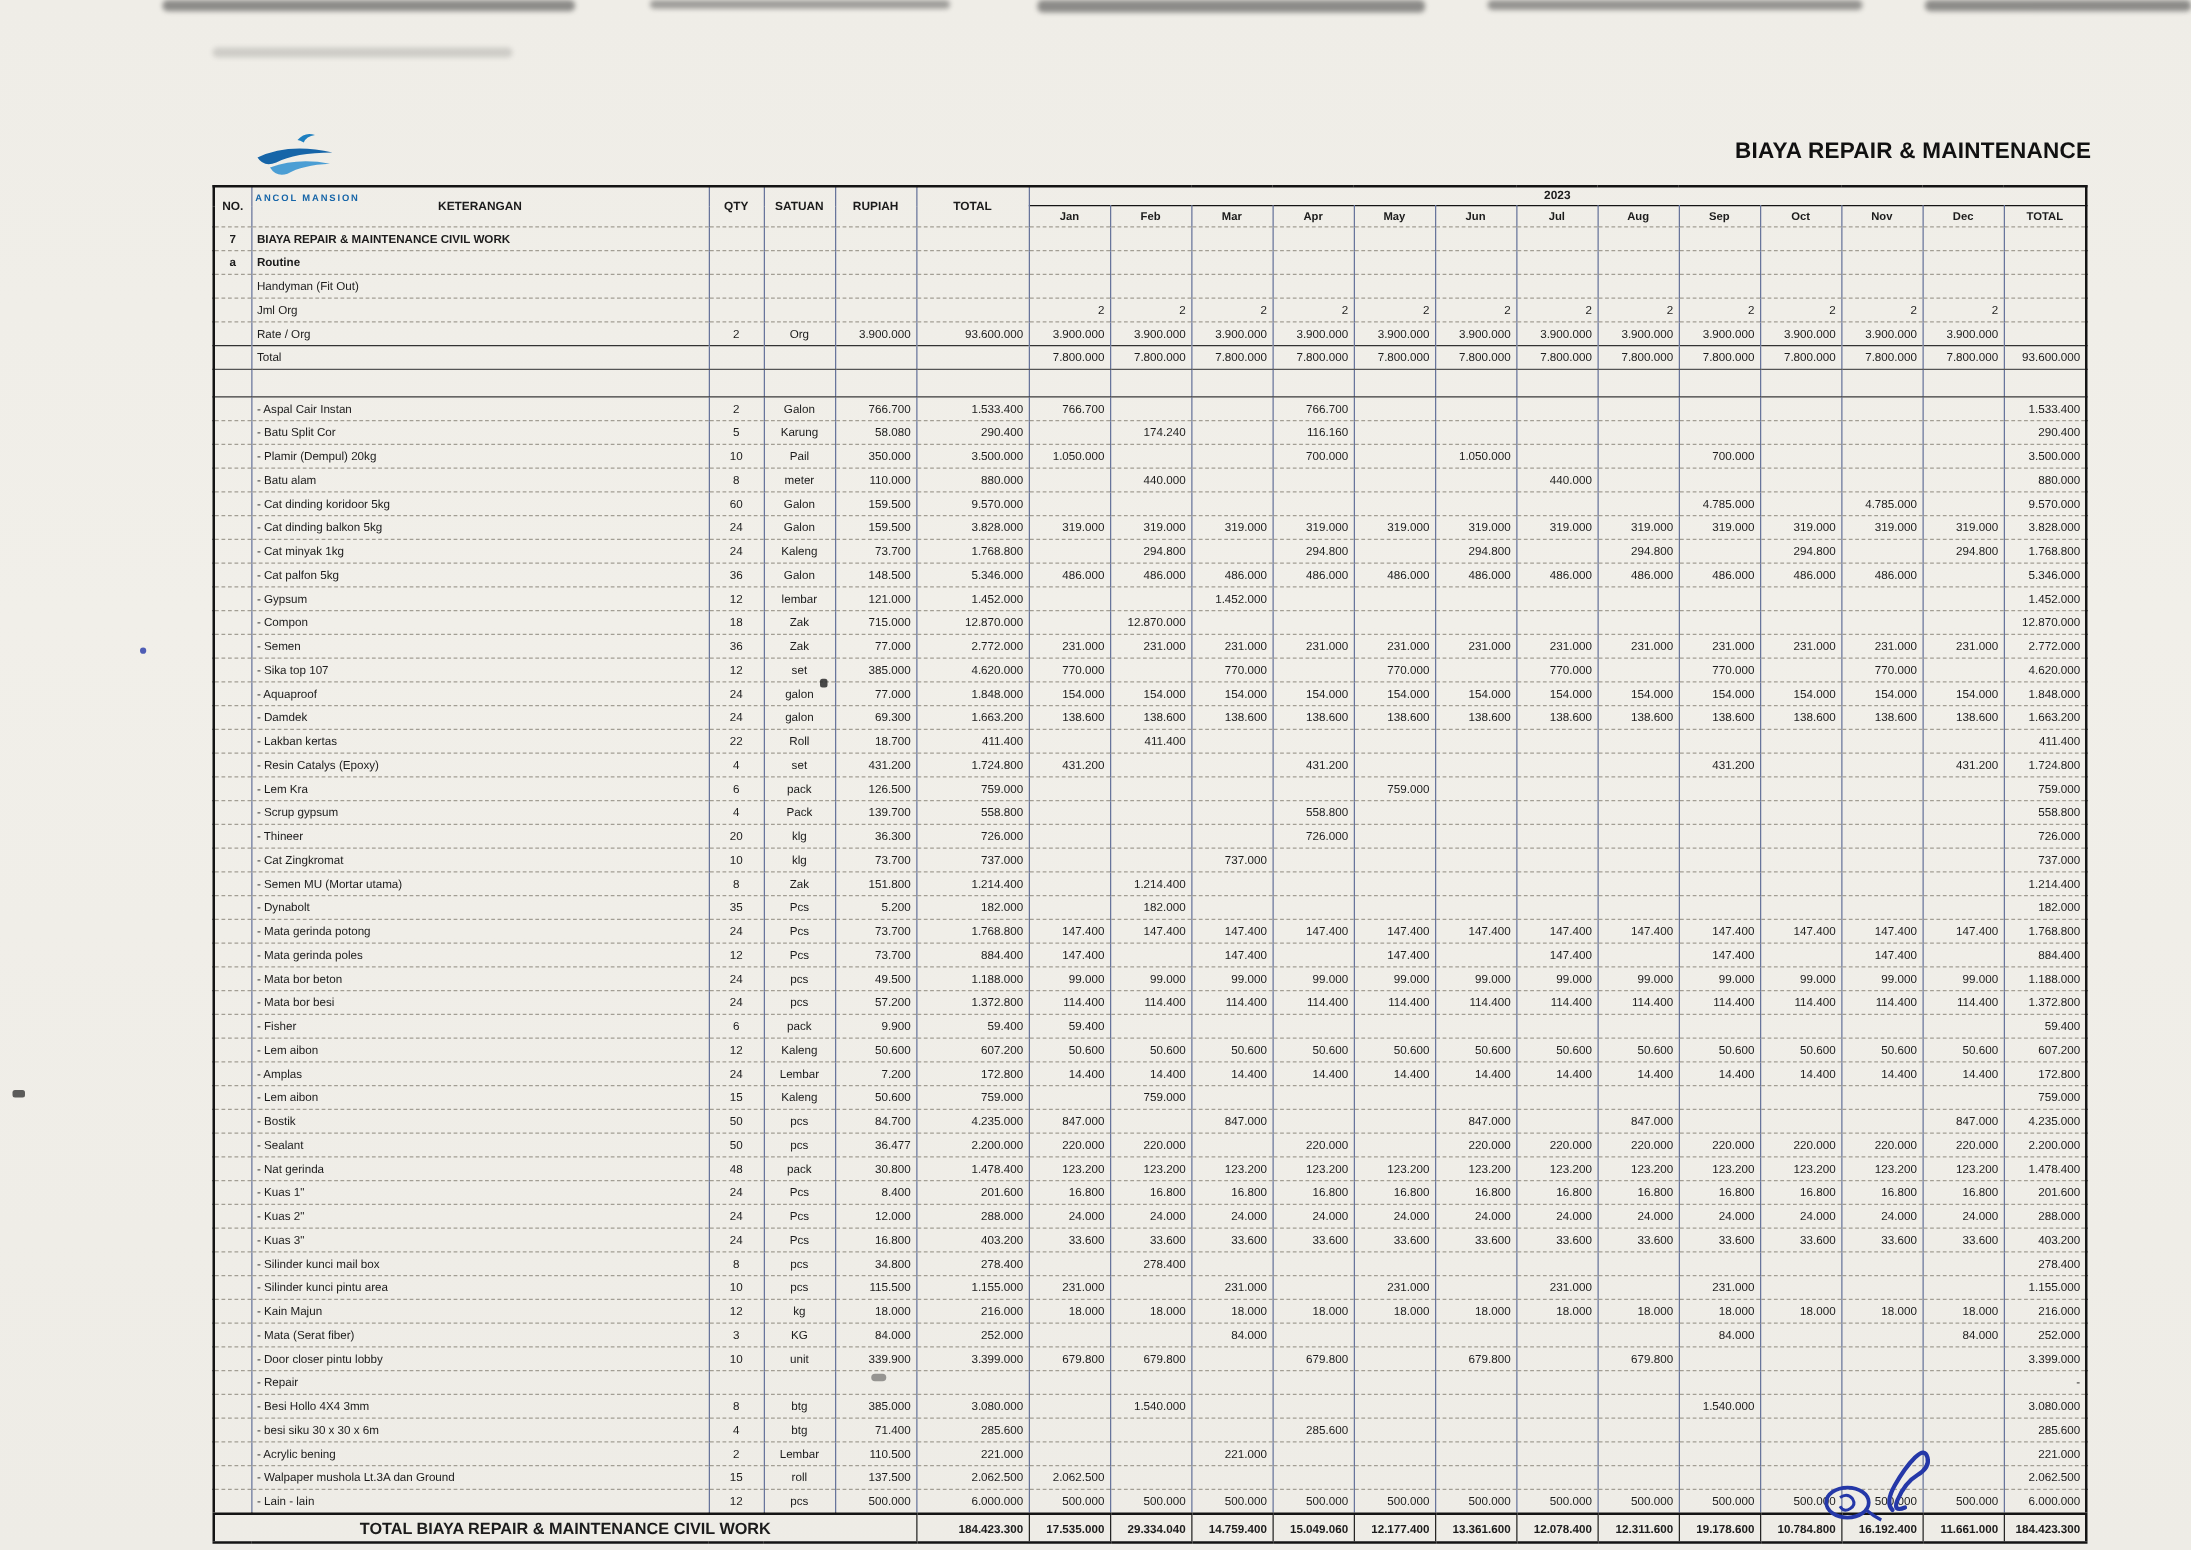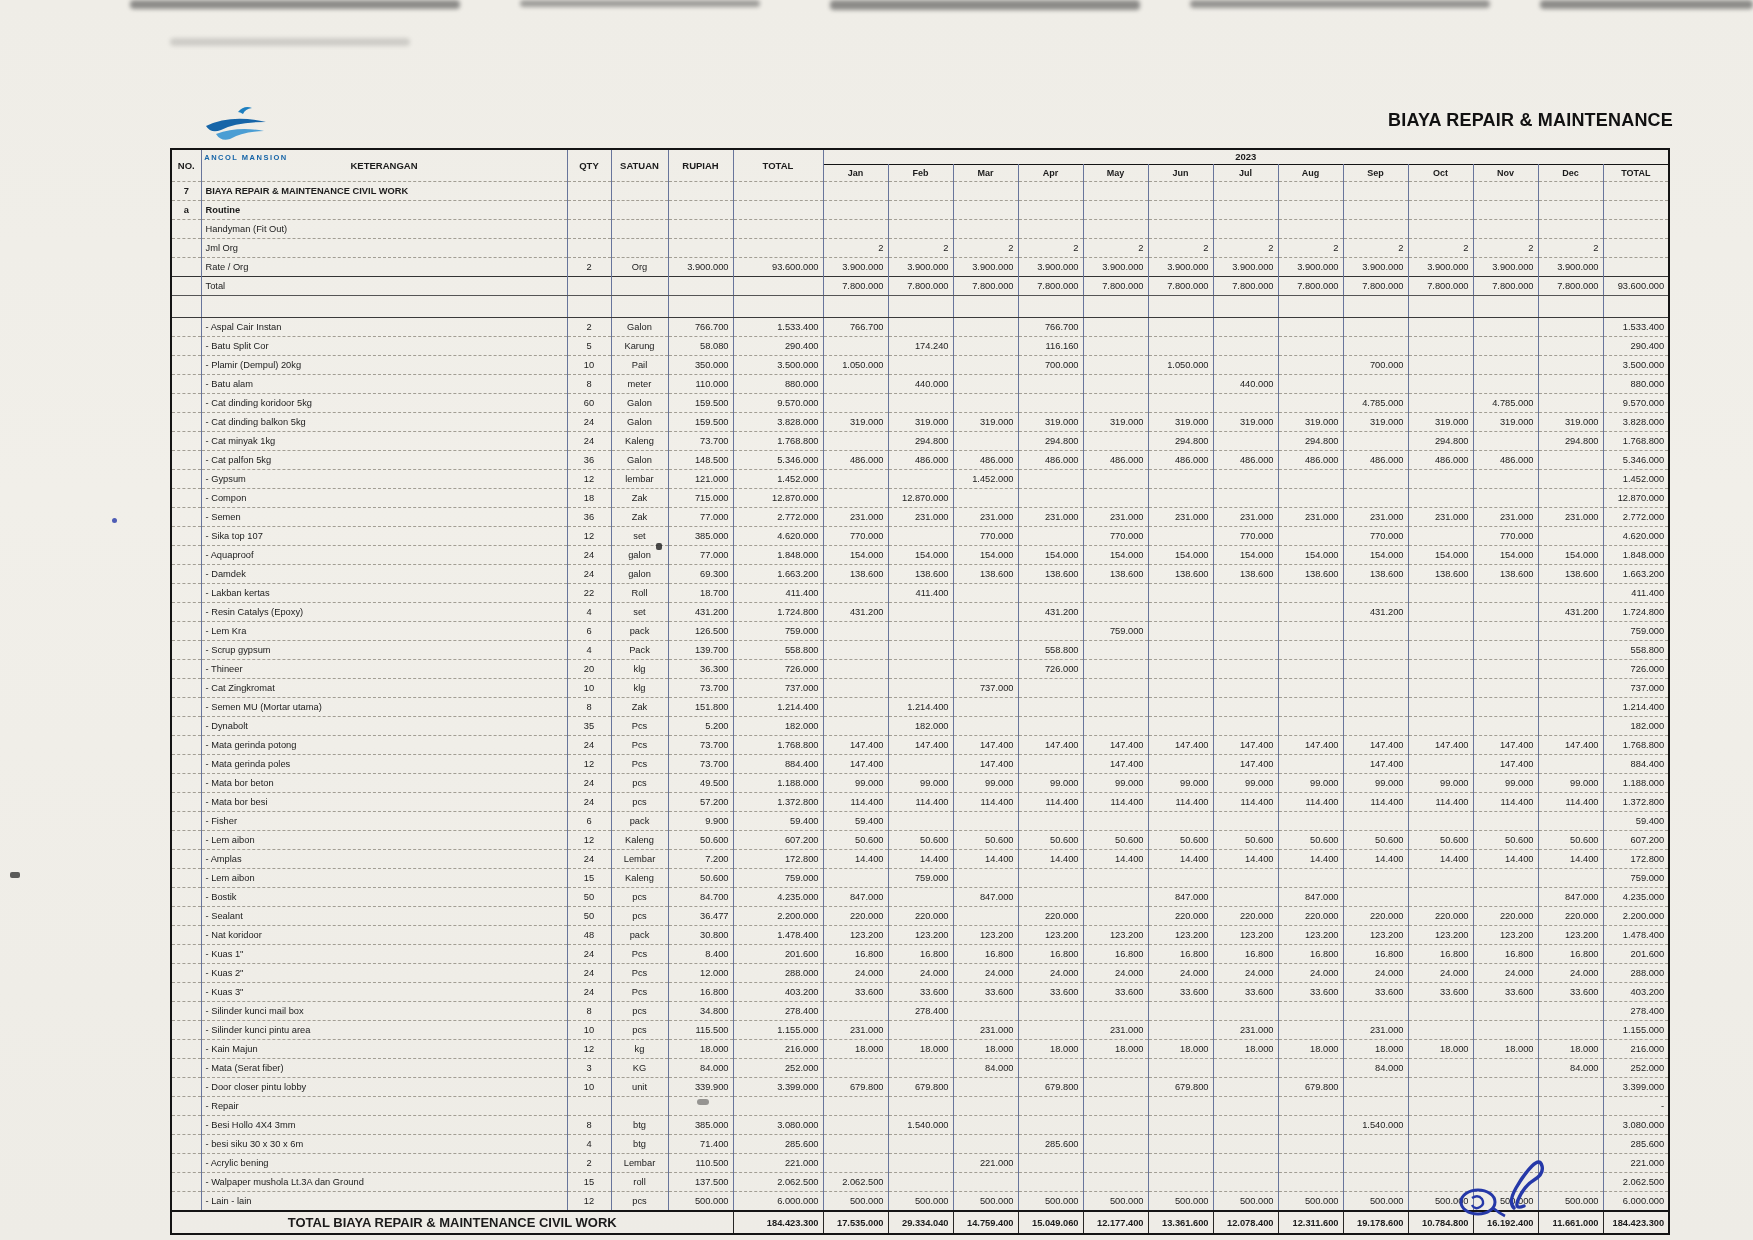--- a/index.html
+++ b/index.html
@@ -939,21 +939,21 @@
         <td class="num">220.000</td>
         <td class="num">220.000</td>
         <td class="num">220.000</td>
         <td class="num">220.000</td>
         <td class="num">220.000</td>
         <td class="num strongR">220.000</td>
         <td class="num">2.200.000</td>
       </tr>
       <tr class="r-item">
         <td class="ctr strongR"></td>
-        <td class="lbl-item strongR">- Nat koridoor</td>
+        <td class="lbl-item strongR">- Nat gerinda</td>
         <td class="ctr strongR">48</td>
         <td class="ctr strongR">pack</td>
         <td class="num strongR">30.800</td>
         <td class="num strongR">1.478.400</td>
         <td class="num">123.200</td>
         <td class="num">123.200</td>
         <td class="num">123.200</td>
         <td class="num">123.200</td>
         <td class="num">123.200</td>
         <td class="num">123.200</td>

